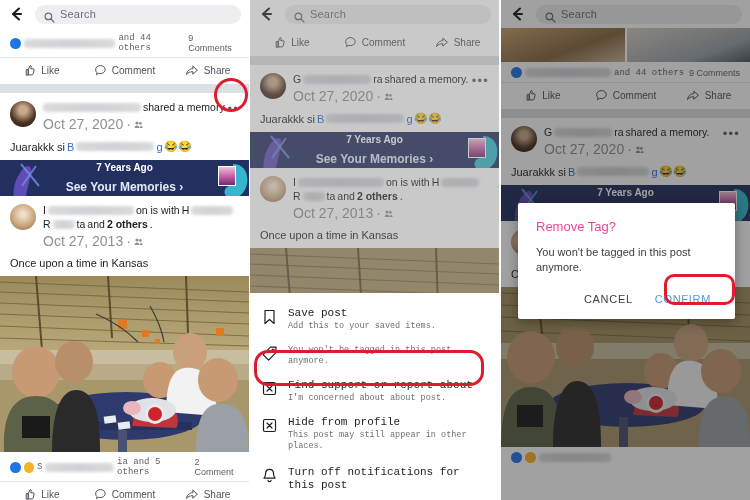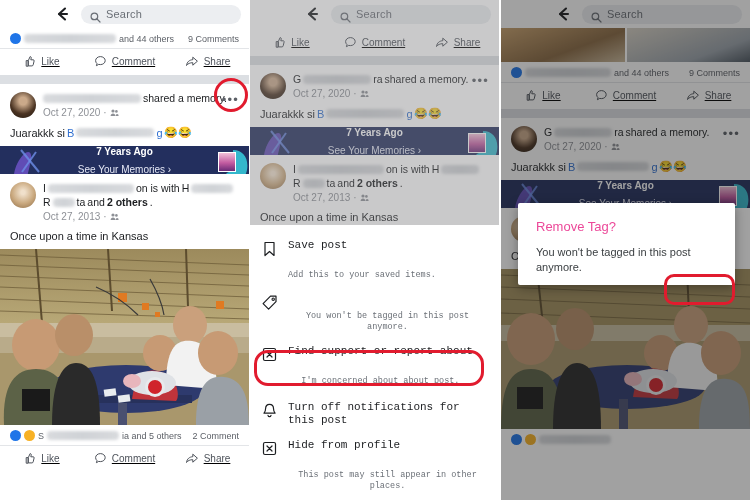--- a/index.html
+++ b/index.html
@@ -7,79 +7,79 @@
   body { font-family:"Liberation Sans", sans-serif; }
 
   .stage { position:relative; width:750px; height:500px; background:#ffffff; }
 
   .panel { position:absolute; top:0; width:249px; height:500px; overflow:hidden; background:#fff; }
   .panel.p1 { left:0; }
   .panel.p2 { left:250px; }
   .panel.p3 { left:501px; }
 
   
-  .screen { position:absolute; inset:0; background:#ffffff;padding-left:46px; }
+  .screen { position:absolute; inset:0; background:#ffffff; }
 
   
   .topbar { position:relative; height:28px; background:#fff; display:flex; align-items:center; padding:0 8px; }
   .backarrow { width:18px; height:18px; flex:0 0 18px; position:relative; }
   .backarrow svg { display:block; }
   .searchbox { flex:1; height:19px; margin-left:9px; background:#eceef1; border-radius:11px; display:flex; align-items:center; padding:0 9px; }
   .searchbox .mag { width:11px; height:11px; flex:0 0 11px; margin-right:5px; }
   .searchbox .ph { font-size:11px; color:#6a6f76; letter-spacing:.2px; }
 
   
   .feed { position:absolute; left:0; right:0; top:28px; bottom:0; overflow:hidden; }
 
   .reactrow { display:flex; align-items:center; justify-content:space-between; padding:5px 10px 4px 10px; font-size:9px; color:#5b5f66; }
-  .reactleft { display:flex; align-items:center; gap:3px; }
+  .reactleft { display:flex; align-items:center; gap:3px;font-family:Liberation Mono, monospace; }
   .rbadge { width:11px; height:11px; border-radius:50%; display:inline-block; }
   .rbadge.like { background:#1f75e8; }
   .rbadge.haha { background:#f7b125; }
   .blurname { display:inline-block; height:9px; border-radius:4px;
       background:linear-gradient(90deg,#d8dadd,#cfd2d6,#d8dadd); filter:blur(1.6px); }
 
-  .actionbar { display:flex; border-top:1px solid #e3e5e8; padding:6px 0 7px 0;text-decoration:underline; }
+  .actionbar { display:flex; border-top:1px solid #e3e5e8; padding:6px 0 7px 0; }
   .action { flex:1; display:flex; align-items:center; justify-content:center; gap:5px; font-size:10px; color:#4d525a; }
   .action svg { display:block; }
 
   .gap { height:9px; background:#dcdfe3; }
 
   
   .posthead { display:flex; align-items:flex-start; padding:8px 10px 2px 10px; position:relative; }
   .avatar { width:26px; height:26px; border-radius:50%; flex:0 0 26px; overflow:hidden; background:#6d5138; }
   .avatar.a2 { background:#d8c6ae; }
   .avatar i { display:block; width:100%; height:100%; }
   .ph-meta { margin-left:7px; flex:1; min-width:0; }
   .ph-line { font-size:10.5px; color:#1c1e21; line-height:13px; display:flex; align-items:center; flex-wrap:wrap; gap:2px; }
-  .ph-sub { font-size:10px; color:#8d9096; margin-top:2px; display:flex; align-items:center; gap:3px; }
+  .ph-sub { font-size:14px; color:#8d9096; margin-top:2px; display:flex; align-items:center; gap:3px; }
   .dots { position:absolute; right:10px; top:13px; font-size:13px; letter-spacing:1.2px; color:#5b5f66; line-height:6px; }
   .bold { font-weight:bold; }
 
   .posttext { font-size:11px; color:#1c1e21; padding:6px 10px 7px 10px; display:flex; align-items:center; gap:2px; flex-wrap:wrap; }
   .bluename { color:#2f6fd0; }
 
   
-  .memban { position:relative; height:28px; background:#232f5e; overflow:hidden; display:flex; flex-direction:column; align-items:center; justify-content:center; }
+  .memban { position:relative; height:36px; background:#232f5e; overflow:hidden; display:flex; flex-direction:column; align-items:center; justify-content:center; }
   .memban .t1 { font-size:10px; color:#fff; font-weight:bold; }
-  .memban .t2 { font-size:10px; color:#e4e7f5; margin-top:7px; }
+  .memban .t2 { font-size:12px; color:#e4e7f5; margin-top:7px;font-weight:bold; }
   .memban .leftdeco { position:absolute; left:6px; top:-4px; width:52px; height:46px; }
   .memban .rightdeco { position:absolute; right:0px; top:-2px; width:46px; height:44px; }
   .memban .thumb { position:absolute; right:13px; top:6px; width:18px; height:20px; border:1.5px solid #fff;
      background:linear-gradient(180deg,#f2c0d8,#c25ba0 55%,#6a2b77); }
 
   .photo { width:100%; height:176px; position:relative; overflow:hidden; background:#8d8262; }
 
   
   .sheet { position:absolute; left:0; right:0; bottom:0; background:#fff; padding:8px 0 2px 0; }
   .mi { display:flex; align-items:flex-start; padding:6px 12px 6px 12px; position:relative; }
   .mi .ico { width:17px; flex:0 0 17px; margin-top:2px; }
   .mi .txt { margin-left:9px;font-family:Liberation Mono, monospace; }
   .mi .t { font-size:11px; color:#1c1e21; line-height:13px; }
-  .mi .s { font-size:8.5px; color:#6b7077; margin-top:18px; line-height:11px;text-align:center; }
+  .mi .s { font-size:8.5px; color:#6b7077; margin-top:1px; line-height:11px; }
 
   
   .scrim { position:absolute; inset:0; background:rgba(30,30,32,0.42); }
   .dialog { position:absolute; left:17px; top:203px; width:217px; background:#fff; border-radius:2px;
             box-shadow:0 3px 12px rgba(0,0,0,.35); padding:16px 18px 10px 18px; }
   .dlg-title { font-size:13px; color:#ec4899; }
   .dlg-body { font-size:11px; color:#3c4043; margin-top:11px; line-height:15px; }
   .dlg-actions { display:flex; justify-content:flex-end; align-items:center; gap:10px; margin-top:14px; position:relative; }
   .dlg-btn { font-size:11px; letter-spacing:.7px; color:#3c4043; padding:4px 6px; }
   .dlg-btn.primary { color:#4a9ae8; }
@@ -524,42 +524,42 @@
                 <rect x="1.5" y="1.5" width="12" height="12" rx="1.5" fill="none" stroke="#1c1e21" stroke-width="1.2"></rect>
                 <path d="M5 5 L10 10 M10 5 L5 10" stroke="#1c1e21" stroke-width="1.2" stroke-linecap="round"></path>
               </svg>
           </span>
           <span class="txt">
             <span class="t" style="display:block">Find support or report about</span>
             <span class="s" style="display:block">I'm concerned about about post.</span>
           </span>
         </div>
 
+        <div class="mi">
+          <span class="ico">
+            <svg width="15" height="15" viewBox="0 0 15 15">
+                <rect x="1.5" y="1.5" width="12" height="12" rx="1.5" fill="none" stroke="#1c1e21" stroke-width="1.2"></rect>
+                <path d="M5 5 L10 10 M10 5 L5 10" stroke="#1c1e21" stroke-width="1.2" stroke-linecap="round"></path>
+              </svg>
+          </span>
+          <span class="txt">
+            <span class="t" style="display:block">Hide from profile</span>
+            <span class="s" style="display:block">This post may still appear in other places.</span>
+          </span>
+        </div>
+
         <div class="mi" style="padding-top:8px">
           <span class="ico">
             <svg width="15" height="16" viewBox="0 0 15 16">
                 <path d="M7.5 1.4c2.6 0 4 1.8 4 4.2 0 3 1 4 1.6 4.6H2c.6-.6 1.6-1.6 1.6-4.6 0-2.4 1.4-4.2 3.9-4.2z" fill="none" stroke="#1c1e21" stroke-width="1.2" stroke-linejoin="round"></path>
                 <path d="M6 12.3c.2.9.8 1.4 1.5 1.4s1.3-.5 1.5-1.4" fill="none" stroke="#1c1e21" stroke-width="1.2" stroke-linecap="round"></path>
               </svg>
           </span>
           <span class="txt">
             <span class="t" style="display:block">Turn off notifications for this post</span>
-          </span>
-        </div>
-
-        <div class="mi">
-          <span class="ico">
-            <svg width="15" height="15" viewBox="0 0 15 15">
-                <rect x="1.5" y="1.5" width="12" height="12" rx="1.5" fill="none" stroke="#1c1e21" stroke-width="1.2"></rect>
-                <path d="M5 5 L10 10 M10 5 L5 10" stroke="#1c1e21" stroke-width="1.2" stroke-linecap="round"></path>
-              </svg>
-          </span>
-          <span class="txt">
-            <span class="t" style="display:block">Hide from profile</span>
-            <span class="s" style="display:block">This post may still appear in other places.</span>
           </span>
         </div>
       </div>
 
       <div class="redrect" style="left:4px; top:350px; width:230px; height:36px;"></div>
     </div>
   </div>
 
   <div class="panel p3">
     <div class="screen">
@@ -725,19 +725,23 @@
             <span class="blurname" style="width:72px"></span>
           </span>
         </div>
       </div>
 
       <div class="scrim"></div>
 
       <div class="dialog">
         <div class="dlg-title">Remove Tag?</div>
         <div class="dlg-body">You won't be tagged in this post anymore.</div>
+        <div class="dlg-actions">
+          <span class="dlg-btn">CANCEL</span>
+          <span class="dlg-btn primary">CONFIRM</span>
+        </div>
       </div>
 
       <div class="redrect" style="left:163px; top:274px; width:71px; height:31px; border-radius:10px;"></div>
     </div>
   </div>
 
 </div>
 
 </body></html>

